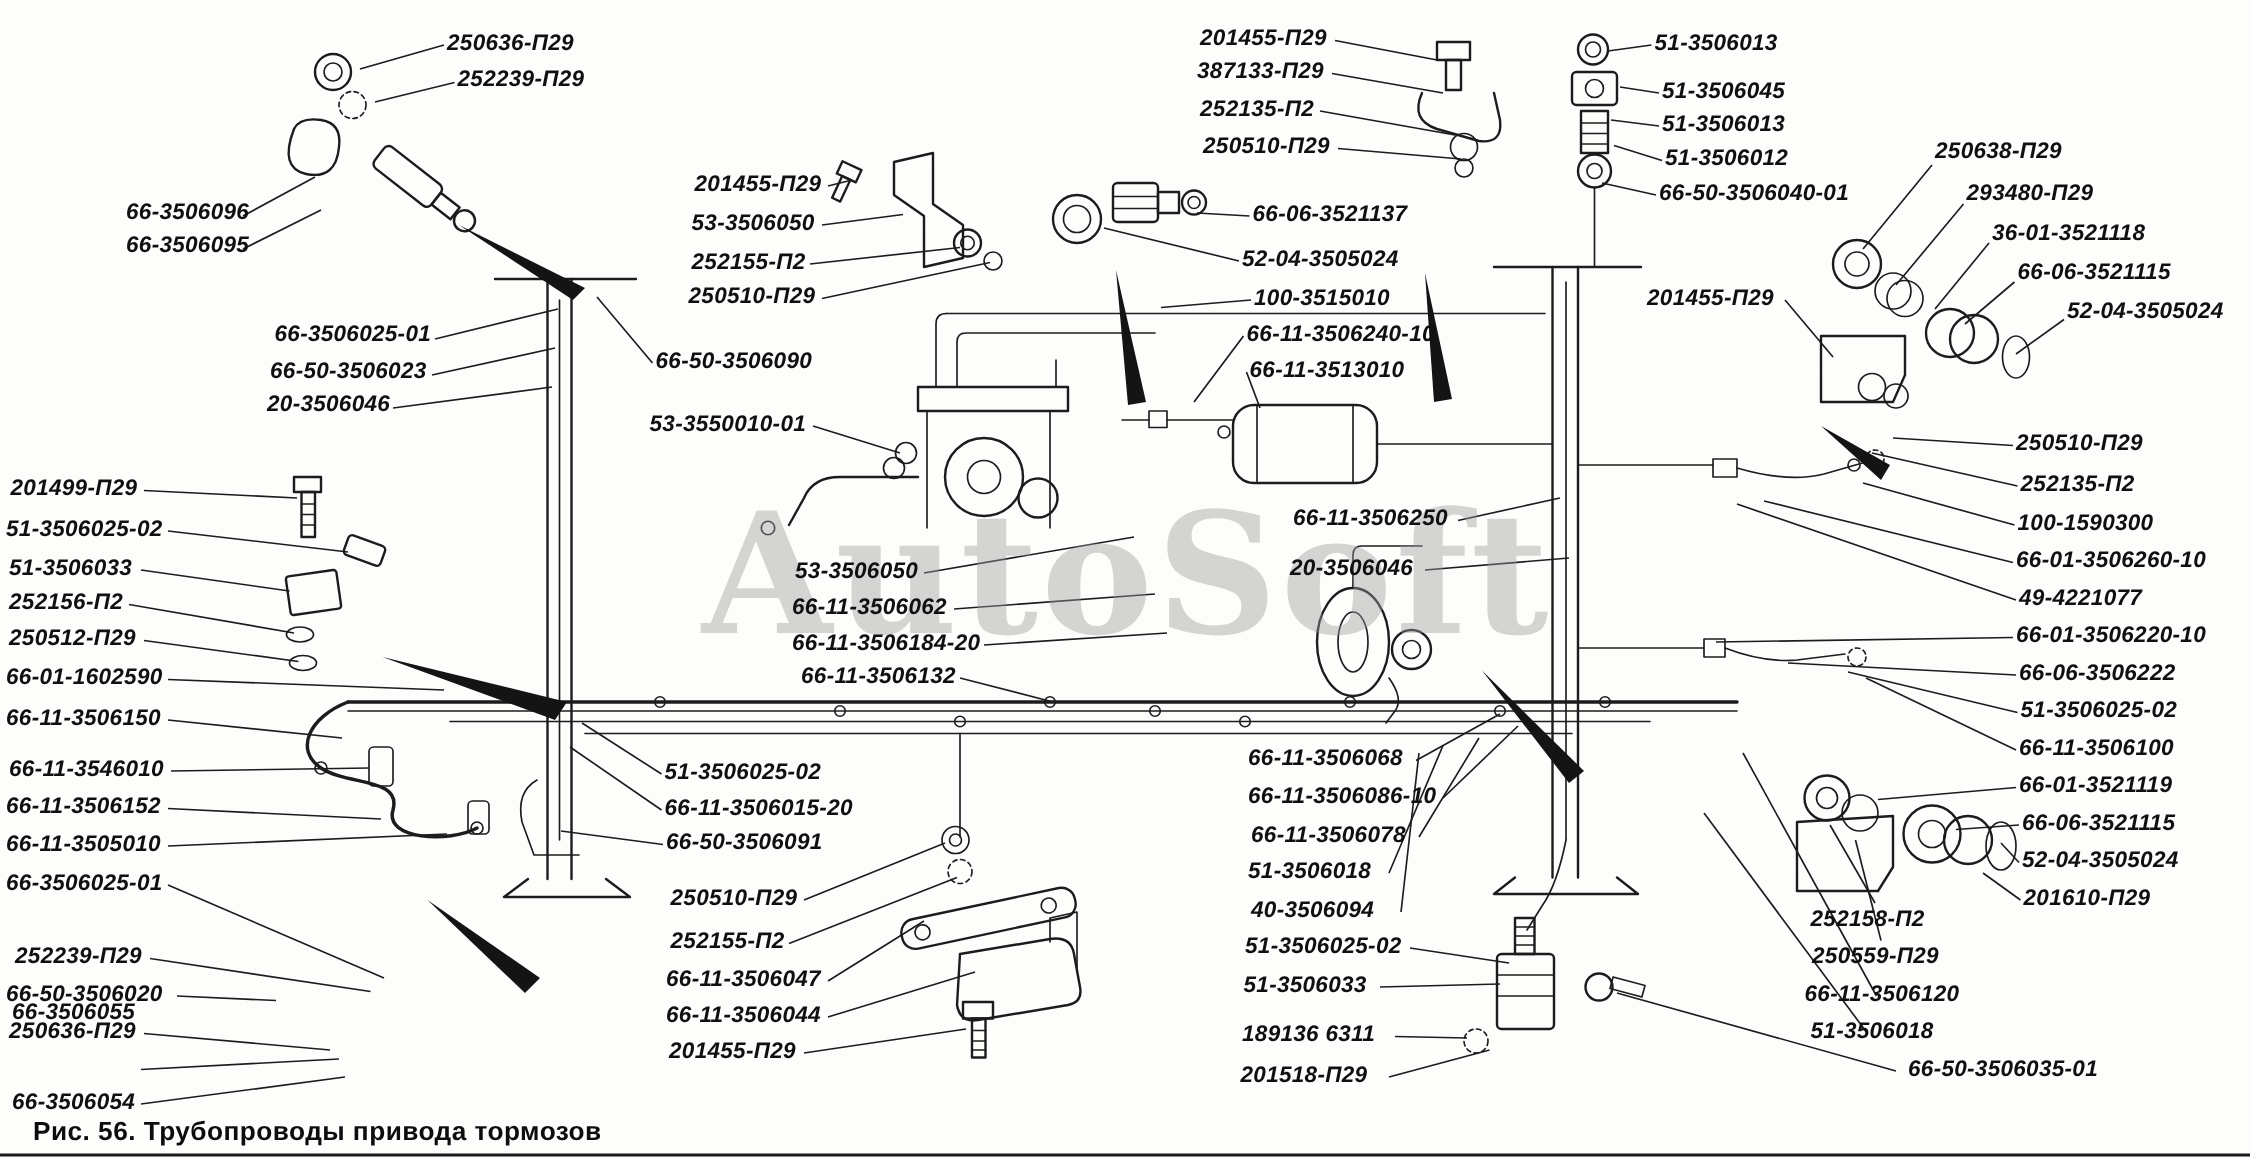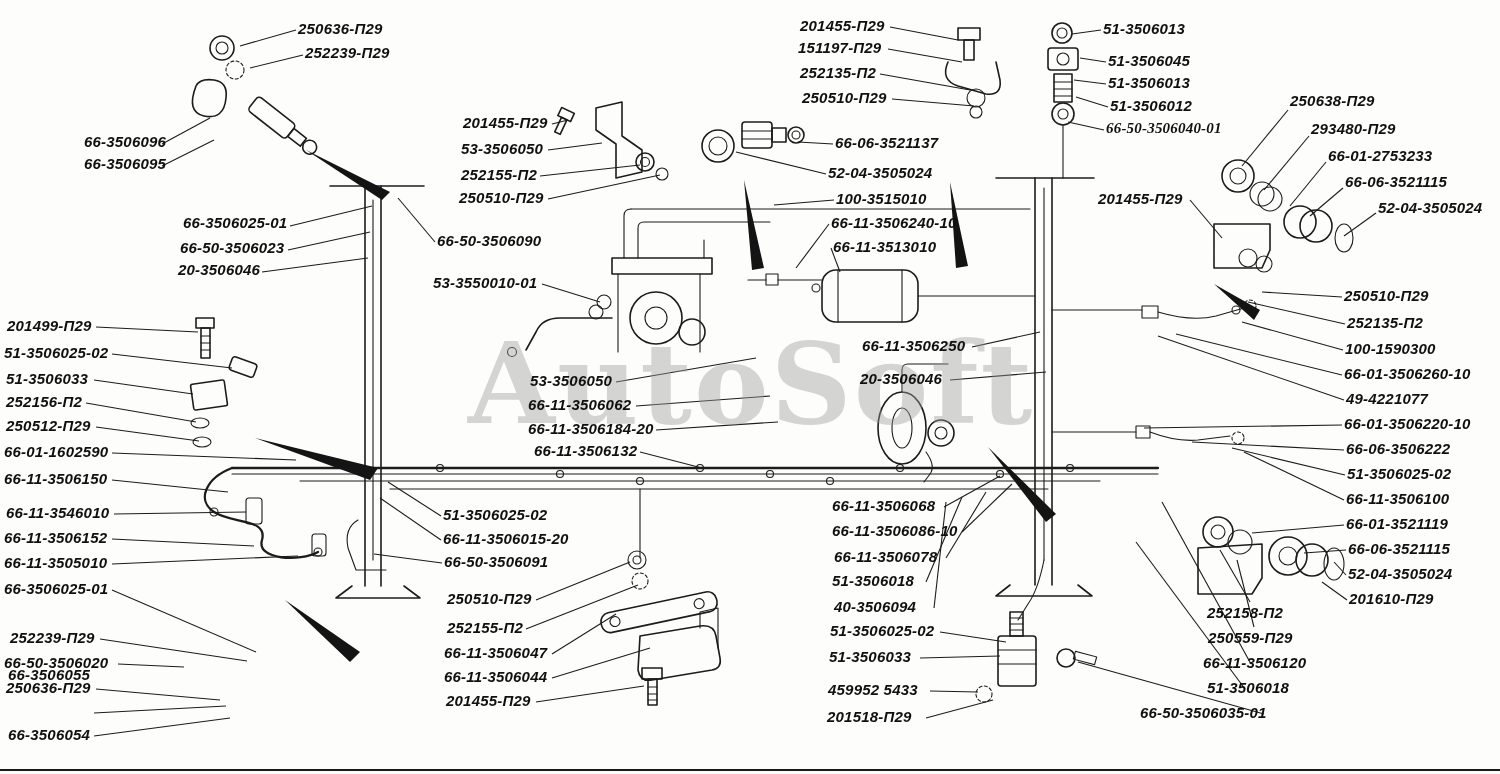--- a/index.html
+++ b/index.html
@@ -391,36 +391,36 @@
       <div class="part-label" style="left: 534px; top: 442px;">66-11-3506132</div>
       <div class="part-label" style="left: 443px; top: 506px;">51-3506025-02</div>
       <div class="part-label" style="left: 443px; top: 530px;">66-11-3506015-20</div>
       <div class="part-label" style="left: 444px; top: 553px;">66-50-3506091</div>
       <div class="part-label" style="left: 447px; top: 590px;">250510-П29</div>
       <div class="part-label" style="left: 447px; top: 619px;">252155-П2</div>
       <div class="part-label" style="left: 444px; top: 644px;">66-11-3506047</div>
       <div class="part-label" style="left: 444px; top: 668px;">66-11-3506044</div>
       <div class="part-label" style="left: 446px; top: 692px;">201455-П29</div>
       <div class="part-label" style="left: 800px; top: 17px;">201455-П29</div>
-      <div class="part-label" style="left: 798px; top: 39px;">151197-П29</div>
+      <div class="part-label" style="left: 798px; top: 39px;">387133-П29</div>
       <div class="part-label" style="left: 800px; top: 64px;">252135-П2</div>
       <div class="part-label" style="left: 802px; top: 89px;">250510-П29</div>
       <div class="part-label" style="left: 835px; top: 134px;">66-06-3521137</div>
       <div class="part-label" style="left: 828px; top: 164px;">52-04-3505024</div>
       <div class="part-label" style="left: 836px; top: 190px;">100-3515010</div>
       <div class="part-label" style="left: 831px; top: 214px;">66-11-3506240-10</div>
       <div class="part-label" style="left: 833px; top: 238px;">66-11-3513010</div>
       <div class="part-label" style="left: 1103px; top: 20px;">51-3506013</div>
       <div class="part-label" style="left: 1108px; top: 52px;">51-3506045</div>
       <div class="part-label" style="left: 1108px; top: 74px;">51-3506013</div>
       <div class="part-label" style="left: 1110px; top: 97px;">51-3506012</div>
-      <div class="part-label" style="left: 1106px; top: 120px; font-family: Liberation Serif, serif;">66-50-3506040-01</div>
+      <div class="part-label" style="left: 1106px; top: 120px;">66-50-3506040-01</div>
       <div class="part-label" style="left: 1290px; top: 92px;">250638-П29</div>
       <div class="part-label" style="left: 1311px; top: 120px;">293480-П29</div>
-      <div class="part-label" style="left: 1328px; top: 147px;">66-01-2753233</div>
+      <div class="part-label" style="left: 1328px; top: 147px;">36-01-3521118</div>
       <div class="part-label" style="left: 1345px; top: 173px;">66-06-3521115</div>
       <div class="part-label" style="left: 1378px; top: 199px;">52-04-3505024</div>
       <div class="part-label" style="left: 1098px; top: 190px;">201455-П29</div>
       <div class="part-label" style="left: 862px; top: 337px;">66-11-3506250</div>
       <div class="part-label" style="left: 860px; top: 370px;">20-3506046</div>
       <div class="part-label" style="left: 1344px; top: 287px;">250510-П29</div>
       <div class="part-label" style="left: 1347px; top: 314px;">252135-П2</div>
       <div class="part-label" style="left: 1345px; top: 340px;">100-1590300</div>
       <div class="part-label" style="left: 1344px; top: 365px;">66-01-3506260-10</div>
       <div class="part-label" style="left: 1346px; top: 390px;">49-4221077</div>
@@ -429,27 +429,28 @@
       <div class="part-label" style="left: 1347px; top: 465px;">51-3506025-02</div>
       <div class="part-label" style="left: 1346px; top: 490px;">66-11-3506100</div>
       <div class="part-label" style="left: 1346px; top: 515px;">66-01-3521119</div>
       <div class="part-label" style="left: 1348px; top: 540px;">66-06-3521115</div>
       <div class="part-label" style="left: 1348px; top: 565px;">52-04-3505024</div>
       <div class="part-label" style="left: 1349px; top: 590px;">201610-П29</div>
       <div class="part-label" style="left: 1207px; top: 604px;">252158-П2</div>
       <div class="part-label" style="left: 1208px; top: 629px;">250559-П29</div>
       <div class="part-label" style="left: 1203px; top: 654px;">66-11-3506120</div>
       <div class="part-label" style="left: 1207px; top: 679px;">51-3506018</div>
-      <div class="part-label" style="left: 1140px; top: 704px;">66-50-3506035-01</div>
+      <div class="part-label" style="left: 1272px; top: 704px;">66-50-3506035-01</div>
       <div class="part-label" style="left: 832px; top: 497px;">66-11-3506068</div>
       <div class="part-label" style="left: 832px; top: 522px;">66-11-3506086-10</div>
       <div class="part-label" style="left: 834px; top: 548px;">66-11-3506078</div>
       <div class="part-label" style="left: 832px; top: 572px;">51-3506018</div>
       <div class="part-label" style="left: 834px; top: 598px;">40-3506094</div>
       <div class="part-label" style="left: 830px; top: 622px;">51-3506025-02</div>
       <div class="part-label" style="left: 829px; top: 648px;">51-3506033</div>
-      <div class="part-label" style="left: 828px; top: 681px;">459952 5433</div>
+      <div class="part-label" style="left: 828px; top: 681px;">189136 6311</div>
       <div class="part-label" style="left: 827px; top: 708px;">201518-П29</div>
     </div>
 
+  <div id="figure-caption">Рис.  56.  Трубопроводы  привода  тормозов</div>
 
   <div id="bottom-rule"></div>
 </div>
 
 </body></html>

